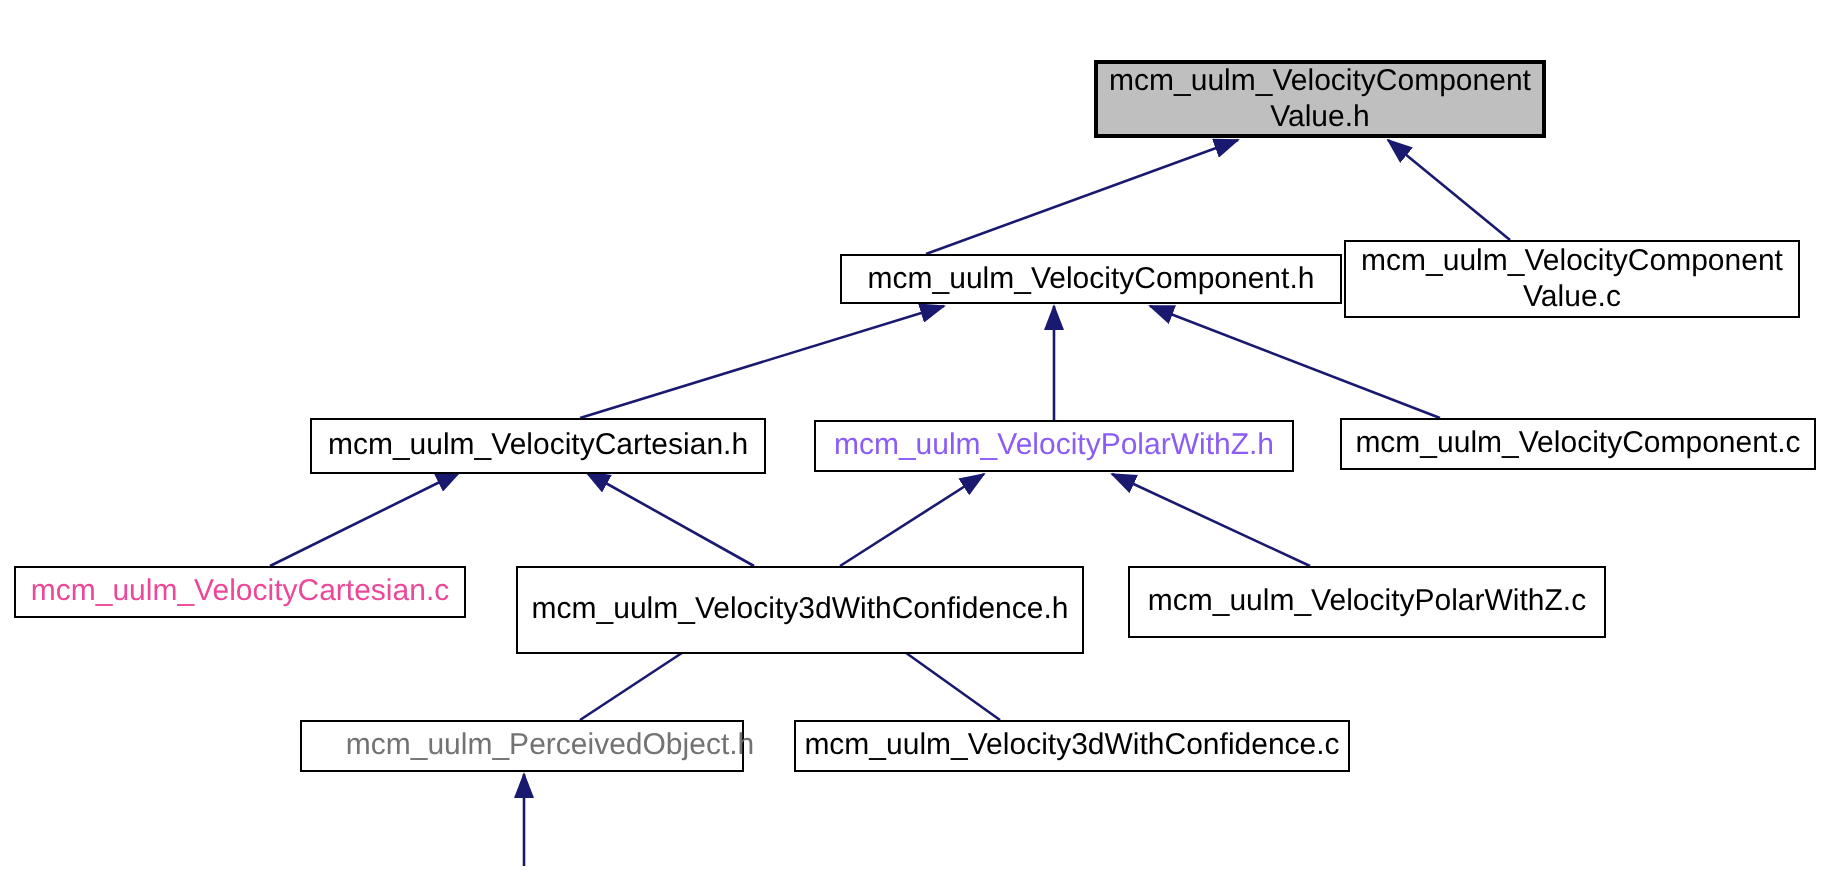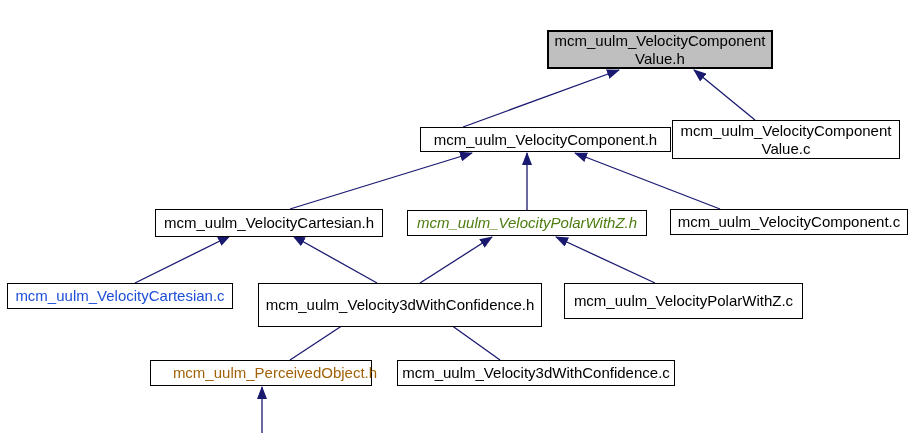--- a/index.html
+++ b/index.html
@@ -80,33 +80,33 @@
       <span class="label" style="color: rgb(0, 0, 0);">mcm_uulm_VelocityComponent.h</span>
     </div>
     <div class="node" style="left: 672px; top: 96px; width: 228px; height: 39px; border-color: rgb(0, 0, 0); background: rgb(255, 255, 255);">
       <span class="label" style="color: rgb(0, 0, 0);">mcm_uulm_VelocityComponent
 Value.c</span>
     </div>
     <div class="node" style="left: 155px; top: 185px; width: 228px; height: 28px; border-color: rgb(0, 0, 0); background: rgb(255, 255, 255);">
       <span class="label" style="color: rgb(0, 0, 0);">mcm_uulm_VelocityCartesian.h</span>
     </div>
     <div class="node" style="left: 407px; top: 186px; width: 240px; height: 26px; border-color: rgb(0, 0, 0); background: rgb(255, 255, 255);">
-      <span class="label" style="color: #4d7c0f; font-style: italic;">mcm_uulm_VelocityPolarWithZ.h</span>
+      <span class="label" style="color: #8b5cf6;">mcm_uulm_VelocityPolarWithZ.h</span>
     </div>
     <div class="node" style="left: 670px; top: 185px; width: 238px; height: 26px; border-color: rgb(0, 0, 0); background: rgb(255, 255, 255);">
       <span class="label" style="color: rgb(0, 0, 0);">mcm_uulm_VelocityComponent.c</span>
     </div>
     <div class="node" style="left: 7px; top: 259px; width: 226px; height: 26px; border-color: rgb(0, 0, 0); background: rgb(255, 255, 255);">
-      <span class="label" style="color: #1d4ed8;">mcm_uulm_VelocityCartesian.c</span>
+      <span class="label" style="color: #ec4899;">mcm_uulm_VelocityCartesian.c</span>
     </div>
     <div class="node" style="left: 258px; top: 259px; width: 284px; height: 44px; border-color: rgb(0, 0, 0); background: rgb(255, 255, 255);">
       <span class="label" style="color: rgb(0, 0, 0);">mcm_uulm_Velocity3dWithConfidence.h</span>
     </div>
     <div class="node" style="left: 564px; top: 259px; width: 239px; height: 36px; border-color: rgb(0, 0, 0); background: rgb(255, 255, 255);">
       <span class="label" style="color: rgb(0, 0, 0);">mcm_uulm_VelocityPolarWithZ.c</span>
     </div>
     <div class="node" style="left: 150px; top: 336px; width: 222px; height: 26px; border-color: rgb(0, 0, 0); background: rgb(255, 255, 255);">
-      <span class="label" style="color: #a16207; padding-left: 28px;">mcm_uulm_PerceivedObject.h</span>
+      <span class="label" style="color: #737373; padding-left: 28px;">mcm_uulm_PerceivedObject.h</span>
     </div>
     <div class="node" style="left: 397px; top: 336px; width: 278px; height: 26px; border-color: rgb(0, 0, 0); background: rgb(255, 255, 255); text-align: center;">
       <span class="label" style="color: rgb(0, 0, 0);">mcm_uulm_Velocity3dWithConfidence.c</span>
     </div>
   </div>
 
 </body></html>

